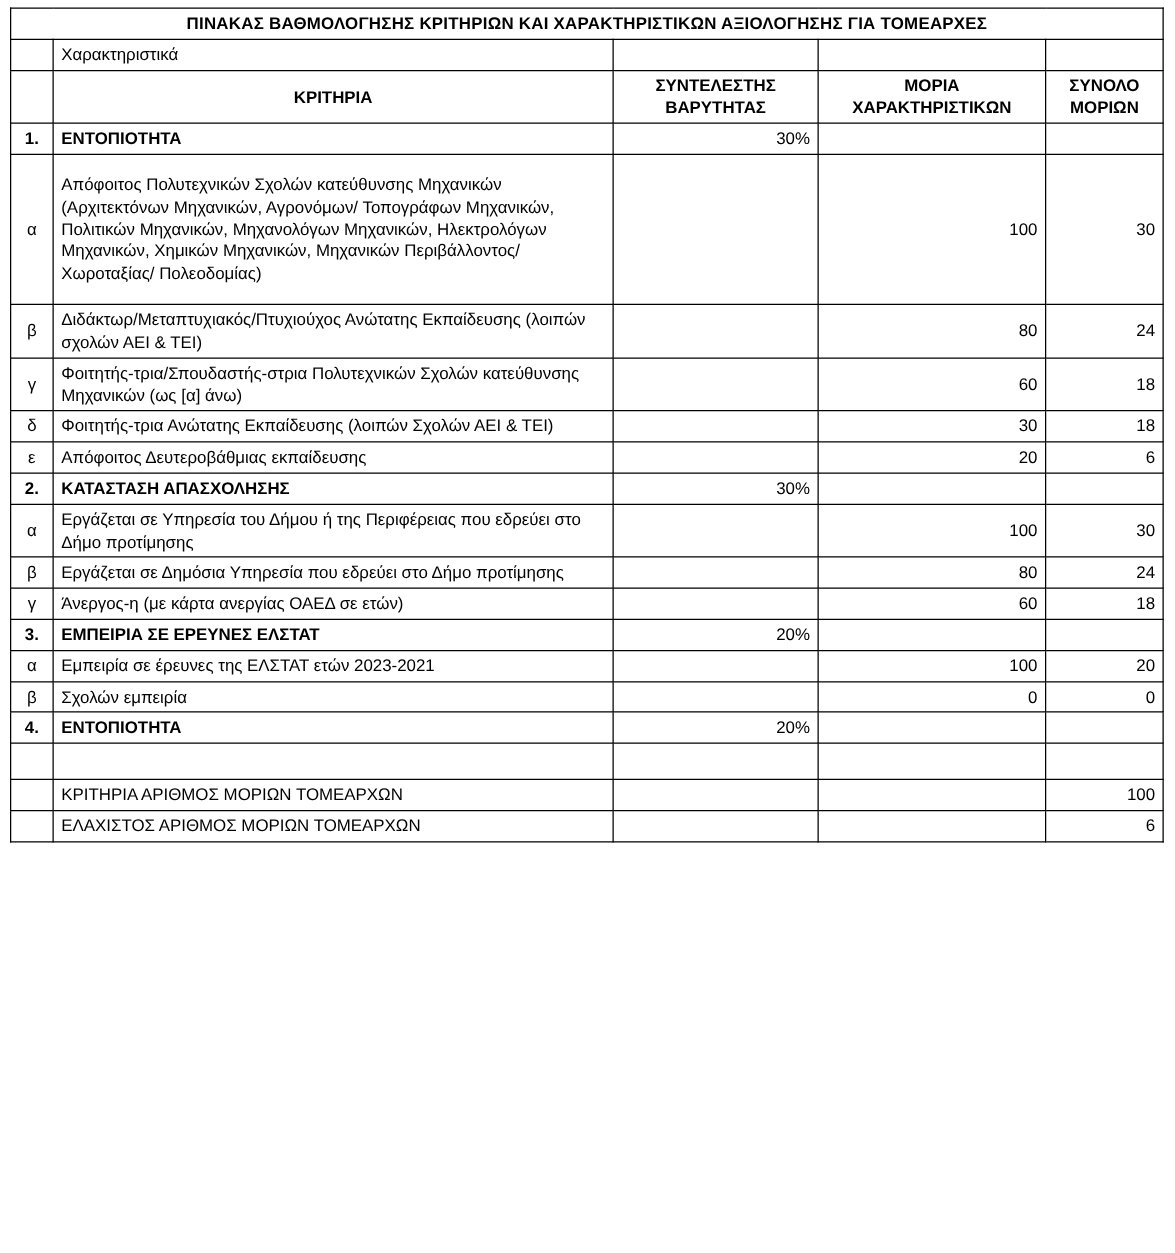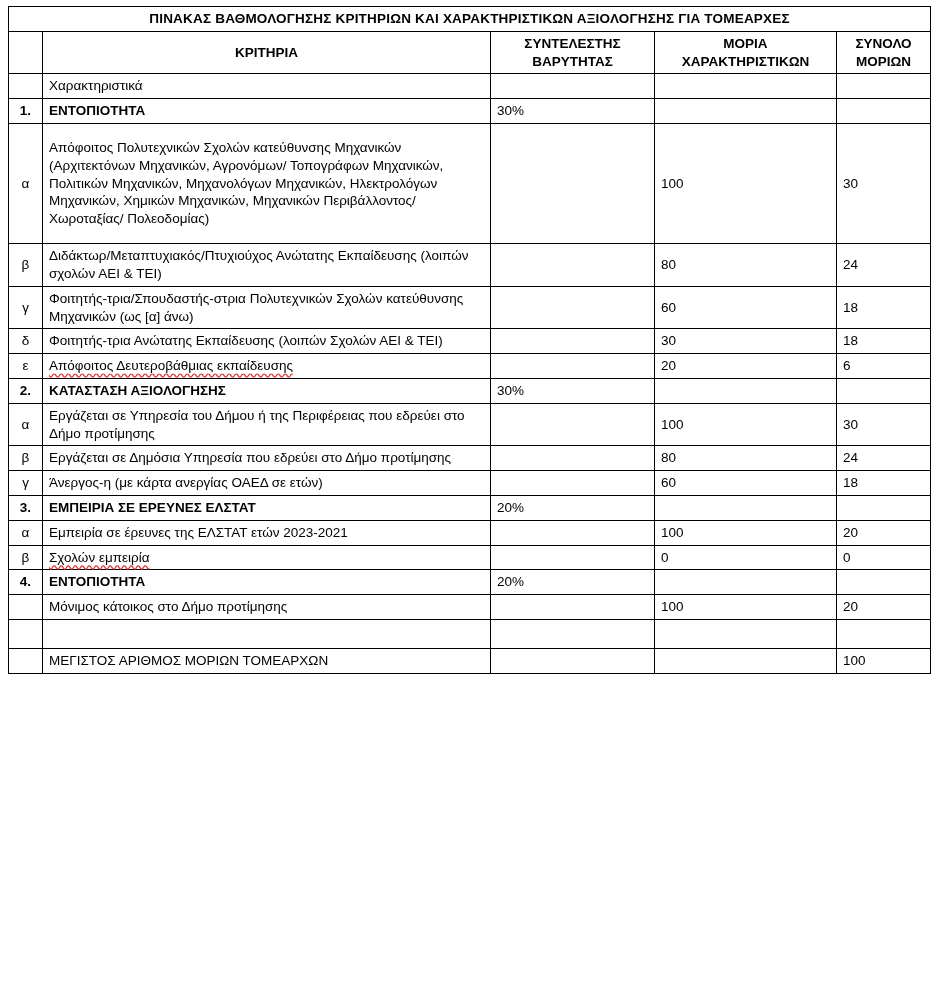--- a/index.html
+++ b/index.html
@@ -45,25 +45,24 @@
     font-weight: bold;
     font-size: 13.5px;
     padding: 8px 4px;
   }
   .col-idx { width: 34px; text-align: center; }
   .col-crit { width: 448px; }
   .col-weight { width: 164px; text-align: center; }
   .col-points { width: 182px; text-align: center; }
   .col-total { width: 94px; text-align: center; }
   .bold { font-weight: bold; }
-  .center { text-align: left; }
+  .center { text-align: right; }
   .idx-center { text-align: center; }
   .tall { height: 120px; }
   .u-wavy {
-    text-decoration: underline;
     text-decoration-style: wavy;
     text-decoration-color: #d33;
     text-underline-offset: 3px;
   }
   .empty-row td { height: 22px; }
   .crit-text { display: block; }
 </style>
 </head>
 <body>
 
@@ -73,48 +72,48 @@
       <col class="col-idx">
       <col class="col-crit">
       <col class="col-weight">
       <col class="col-points">
       <col class="col-total">
     </colgroup>
     <tbody>
 
       <tr>
         <td class="title-cell" colspan="5">ΠΙΝΑΚΑΣ ΒΑΘΜΟΛΟΓΗΣΗΣ ΚΡΙΤΗΡΙΩΝ ΚΑΙ ΧΑΡΑΚΤΗΡΙΣΤΙΚΩΝ ΑΞΙΟΛΟΓΗΣΗΣ ΓΙΑ ΤΟΜΕΑΡΧΕΣ</td>
+      </tr>
+
+      <tr>
+        <td class="idx-center"></td>
+        <td>Χαρακτηριστικά</td>
+        <td class="center"></td>
+        <td class="center"></td>
+        <td class="center"></td>
       </tr>
 
       <tr>
         <td class="hdr"></td>
         <td class="hdr">ΚΡΙΤΗΡΙΑ</td>
         <td class="hdr">
           <span class="crit-text">ΣΥΝΤΕΛΕΣΤΗΣ</span>
           <span class="crit-text">ΒΑΡΥΤΗΤΑΣ</span>
         </td>
         <td class="hdr">
           <span class="crit-text">ΜΟΡΙΑ</span>
           <span class="crit-text">ΧΑΡΑΚΤΗΡΙΣΤΙΚΩΝ</span>
         </td>
         <td class="hdr">
           <span class="crit-text">ΣΥΝΟΛΟ</span>
           <span class="crit-text">ΜΟΡΙΩΝ</span>
         </td>
       </tr>
 
       <tr>
-        <td class="idx-center"></td>
-        <td>Χαρακτηριστικά</td>
-        <td class="center"></td>
-        <td class="center"></td>
-        <td class="center"></td>
-      </tr>
-
-      <tr>
         <td class="idx-center bold">1.</td>
         <td class="bold">ΕΝΤΟΠΙΟΤΗΤΑ</td>
         <td class="center">30%</td>
         <td class="center"></td>
         <td class="center"></td>
       </tr>
 
       <tr class="tall">
         <td class="idx-center">α</td>
         <td>Απόφοιτος Πολυτεχνικών Σχολών κατεύθυνσης Μηχανικών (Αρχιτεκτόνων Μηχανικών, Αγρονόμων/ Τοπογράφων Μηχανικών, Πολιτικών Μηχανικών, Μηχανολόγων Μηχανικών, Ηλεκτρολόγων Μηχανικών, Χημικών Μηχανικών, Μηχανικών Περιβάλλοντος/ Χωροταξίας/ Πολεοδομίας)</td>
@@ -150,21 +149,21 @@
       <tr>
         <td class="idx-center">ε</td>
         <td><span class="u-wavy">Απόφοιτος Δευτεροβάθμιας εκπαίδευσης</span></td>
         <td class="center"></td>
         <td class="center">20</td>
         <td class="center">6</td>
       </tr>
 
       <tr>
         <td class="idx-center bold">2.</td>
-        <td class="bold">ΚΑΤΑΣΤΑΣΗ ΑΞΙΟΛΟΓΗΣΗΣ</td>
+        <td class="bold">ΚΑΤΑΣΤΑΣΗ ΑΠΑΣΧΟΛΗΣΗΣ</td>
         <td class="center">30%</td>
         <td class="center"></td>
         <td class="center"></td>
       </tr>
 
       <tr>
         <td class="idx-center">α</td>
         <td>Εργάζεται σε Υπηρεσία του Δήμου ή της Περιφέρειας που εδρεύει στο Δήμο προτίμησης</td>
         <td class="center"></td>
         <td class="center">100</td>
@@ -212,41 +211,41 @@
       </tr>
 
       <tr>
         <td class="idx-center bold">4.</td>
         <td class="bold">ΕΝΤΟΠΙΟΤΗΤΑ</td>
         <td class="center">20%</td>
         <td class="center"></td>
         <td class="center"></td>
       </tr>
 
-      <tr>
-        <td class="idx-center"></td>
-        <td>Μόνιμος κάτοικος στο Δήμο προτίμησης</td>
-        <td class="center"></td>
-        <td class="center">100</td>
-        <td class="center">20</td>
-      </tr>
 
       <tr class="empty-row">
         <td class="idx-center"></td>
         <td></td>
         <td class="center"></td>
         <td class="center"></td>
         <td class="center"></td>
       </tr>
 
 
       <tr>
         <td class="idx-center"></td>
-        <td>ΜΕΓΙΣΤΟΣ ΑΡΙΘΜΟΣ ΜΟΡΙΩΝ ΤΟΜΕΑΡΧΩΝ</td>
-        <td class="center"></td>
-        <td class="center"></td>
-        <td class="center">100</td>
-      </tr>
-
+        <td>ΚΡΙΤΗΡΙΑ ΑΡΙΘΜΟΣ ΜΟΡΙΩΝ ΤΟΜΕΑΡΧΩΝ</td>
+        <td class="center"></td>
+        <td class="center"></td>
+        <td class="center">100</td>
+      </tr>
+
+      <tr>
+        <td class="idx-center"></td>
+        <td>ΕΛΑΧΙΣΤΟΣ ΑΡΙΘΜΟΣ ΜΟΡΙΩΝ ΤΟΜΕΑΡΧΩΝ</td>
+        <td class="center"></td>
+        <td class="center"></td>
+        <td class="center">6</td>
+      </tr>
 
     </tbody>
   </table>
 </div>
 
 </body></html>

